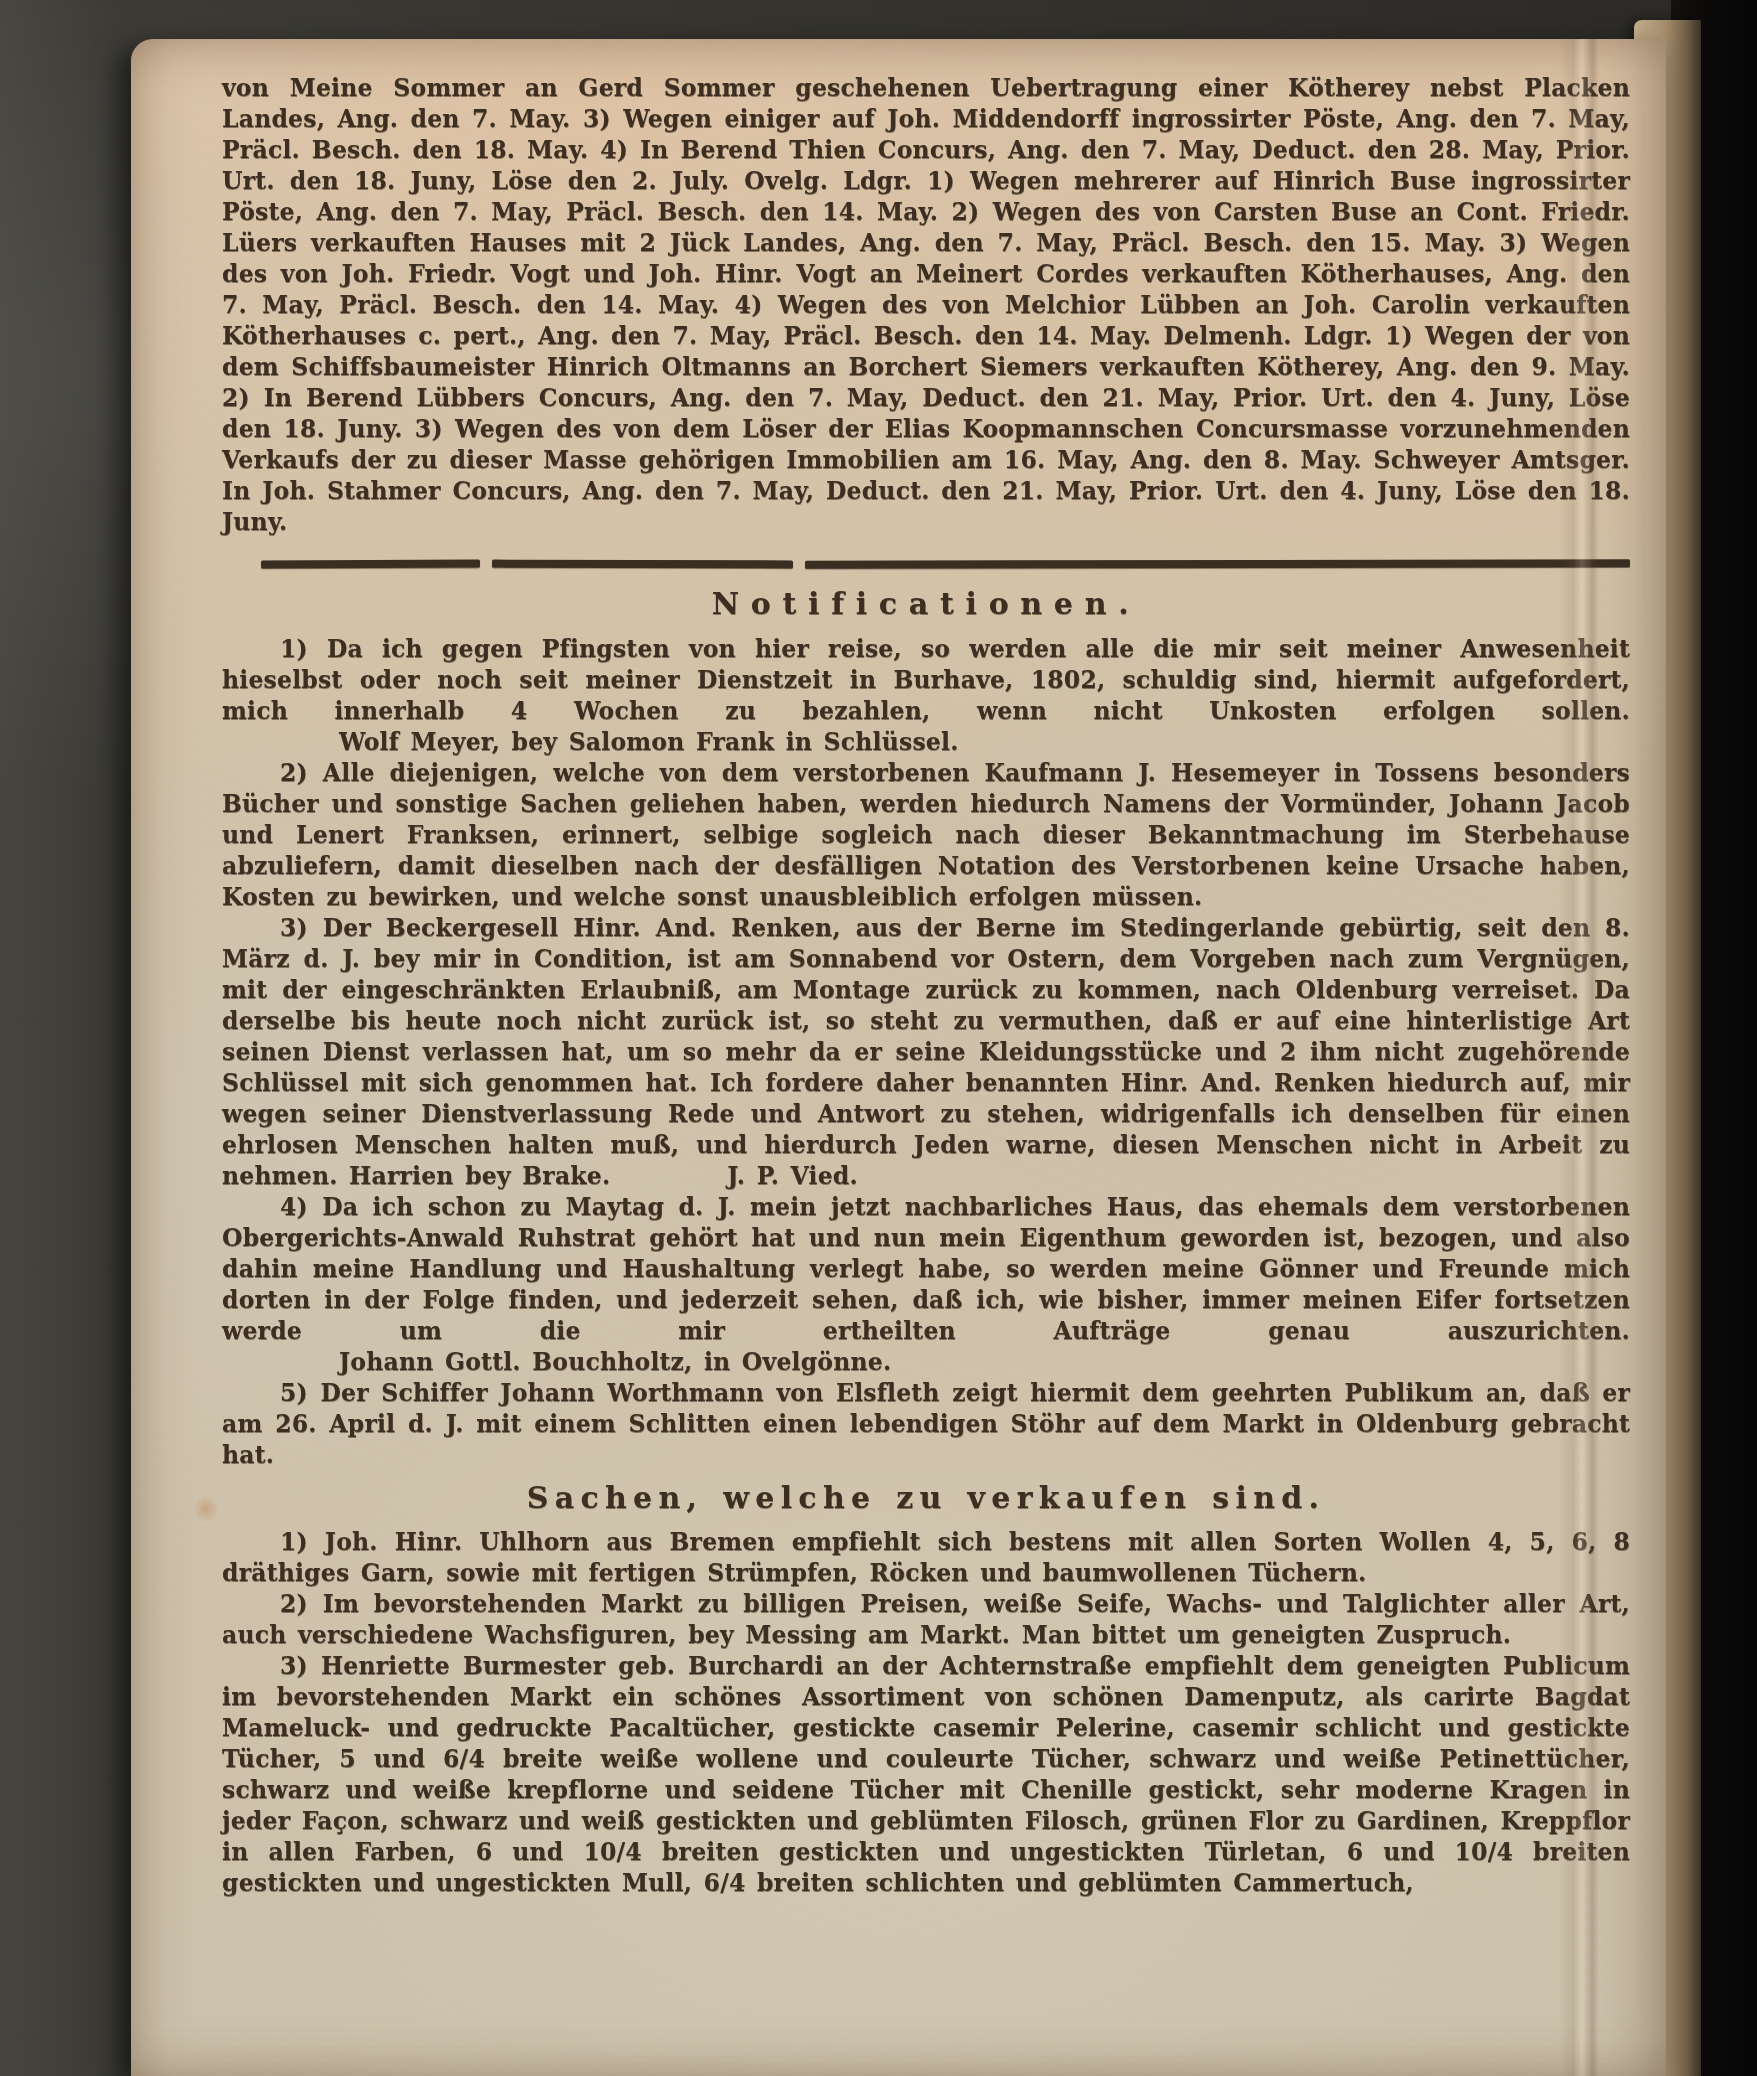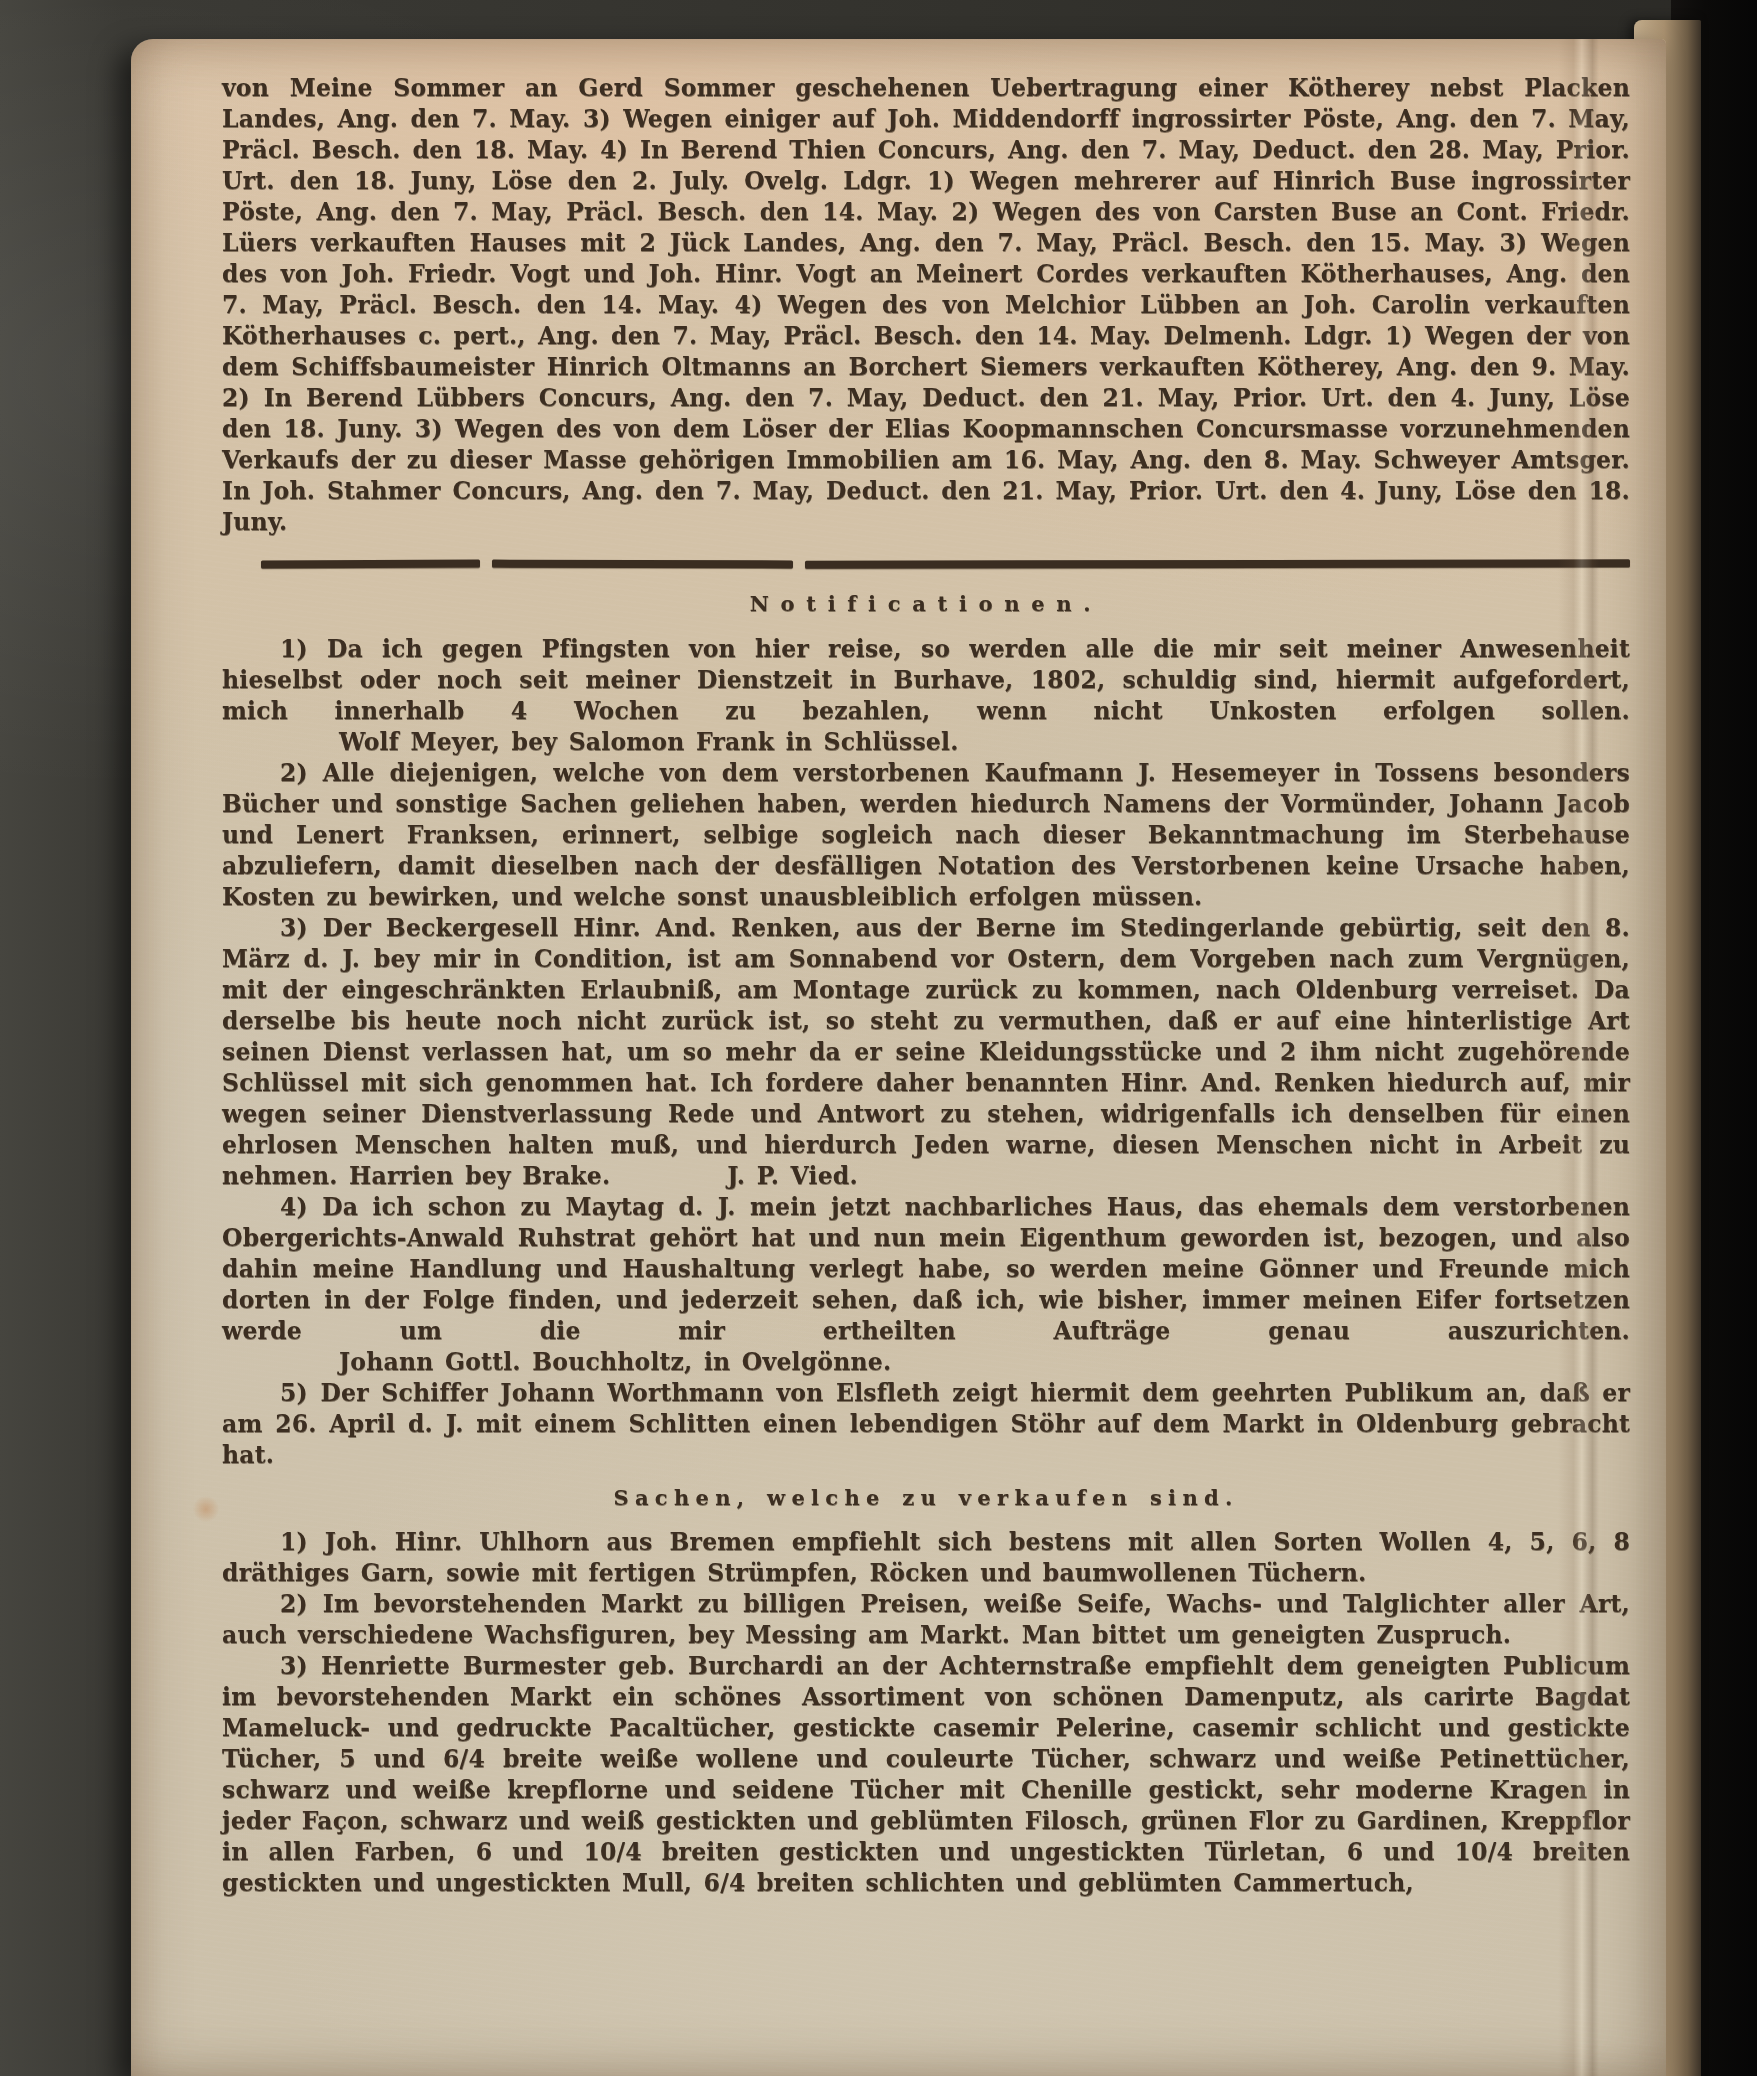--- a/index.html
+++ b/index.html
@@ -59,21 +59,21 @@
   }
   .para { margin:0; text-indent:58px; }
   .para.first { text-indent:0; }
   .sig { display:inline-block; text-indent:0; margin-left:117px; }
   .divider { margin:22px 0 15.6px 39px; display:flex; gap:11.7px; height:7.8px; }
   .divider .seg { background:#3a2d21; height:7.8px; border-radius:1.6px;
     box-shadow:0 0.8px 0.8px rgba(40,28,16,0.5); }
   .divider .s1 { width:16%; transform:skewY(-0.2deg); }
   .divider .s2 { width:22%; transform:skewY(0.15deg); }
   .divider .s3 { flex:1; transform:skewY(-0.1deg); }
-  .heading { margin:12.5px 0 9.4px; text-align:center; font-size:21px;
+  .heading { margin:12.5px 0 9.4px; text-align:center; font-size:30px;
     font-weight:700; text-indent:0; line-height:41px; }
   .heading.notifications { letter-spacing:11.7px; }
   .heading.sale { letter-spacing:6.3px; margin-top:6.3px;text-align:center; }
 </style>
 </head>
 <body>
 
 <div class="scan">
   <div class="binding"></div>
   <div class="adjacent-page-edge"></div>

